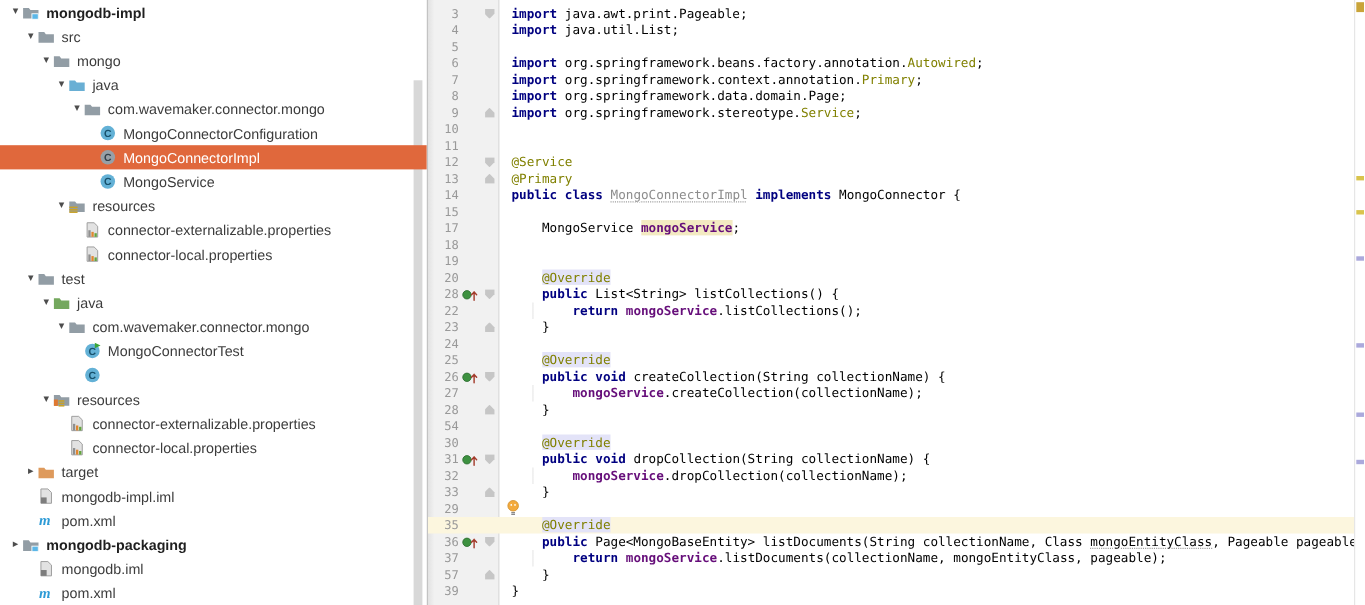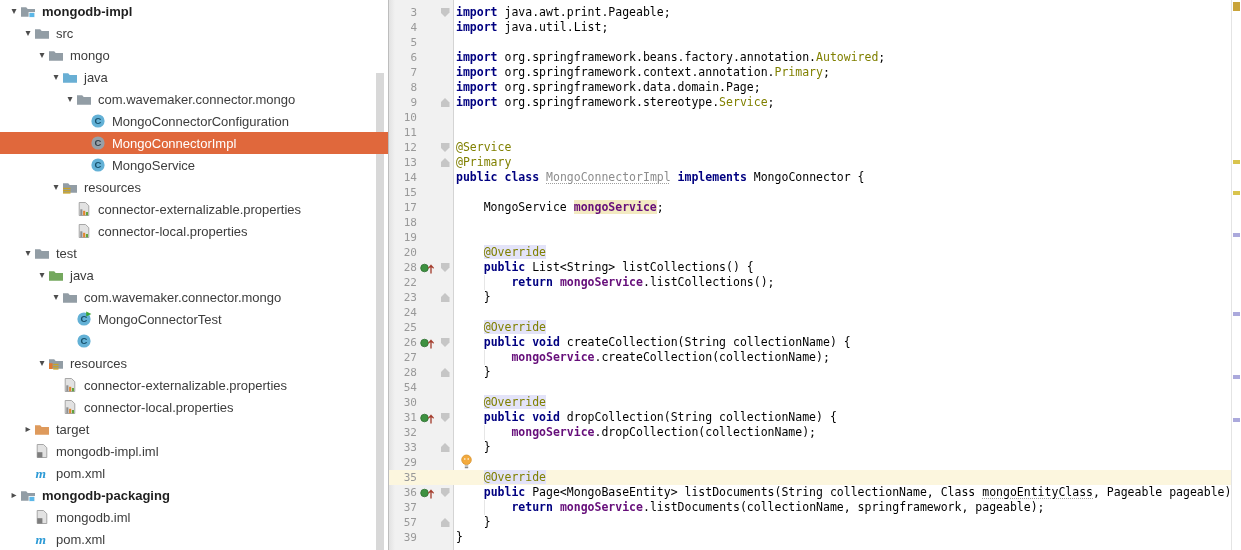--- a/index.html
+++ b/index.html
@@ -28,21 +28,21 @@
   .eline.caret{background:var(--caret-row)}
   .gut{flex:0 0 65px;display:flex}
   .num{flex:0 0 28px;text-align:right;color:var(--gutter-number);font-size:11px}
   .gicon{flex:0 0 19px;position:relative;padding-left:2px}
   .gicon svg{display:block;margin-top:1px}
   .fold{flex:0 0 14px;position:relative}
   .fold .fm{display:block;width:9px;height:9px;margin:3px auto 0;background:#c6c6c6}
   .fm.open{clip-path:polygon(0 0,100% 0,100% 50%,50% 100%,0 50%)}
   .fm.close{clip-path:polygon(50% 0,100% 50%,100% 100%,0 100%,0 50%)}
   .fold .bulb{position:absolute;left:22px;top:-1px;z-index:3}
-  .codetext{white-space:pre;padding-left:2px}
+  .codetext{white-space:pre;padding-left:11px}
   .eline.guide .codetext{background:linear-gradient(#e6e6e6,#e6e6e6) 30px 0/1px 100% no-repeat}
   .kw{color:var(--editor-keyword);font-weight:bold}
   .ann{color:var(--editor-annotation)}
   .field{color:var(--editor-field);font-weight:bold}
   .plain{color:var(--editor-plain)}
   .grayed{color:var(--grayed-text);text-decoration:underline dotted #9e9e9e;text-underline-offset:2px}
   .dotted{color:var(--editor-plain);text-decoration:underline dotted #9e9e9e;text-underline-offset:2px}
   .hlr{background:var(--highlight-read)}
   .hlw{background:var(--highlight-write)}
 
@@ -626,21 +626,21 @@
             </span>
           </span>
           <span class="codetext"><span class="plain">    </span><span class="kw">public</span><span class="plain"> Page&lt;MongoBaseEntity&gt; listDocuments(String collectionName, Class </span><span class="dotted">mongoEntityClass</span><span class="plain">, Pageable pageable)</span></span>
         </div>
         <div class="eline guide">
           <span class="gut">
             <span class="num">37</span>
             <span class="gicon"></span>
             <span class="fold"></span>
           </span>
-          <span class="codetext"><span class="plain">        </span><span class="kw">return</span><span class="plain"> </span><span class="field">mongoService</span><span class="plain">.listDocuments(collectionName, springframework, pageable);</span></span>
+          <span class="codetext"><span class="plain">        </span><span class="kw">return</span><span class="plain"> </span><span class="field">mongoService</span><span class="plain">.listDocuments(collectionName, mongoEntityClass, pageable);</span></span>
         </div>
         <div class="eline">
           <span class="gut">
             <span class="num">57</span>
             <span class="gicon"></span>
             <span class="fold">
               <span class="fm close"></span>
             </span>
           </span>
           <span class="codetext"><span class="plain">    }</span></span>

